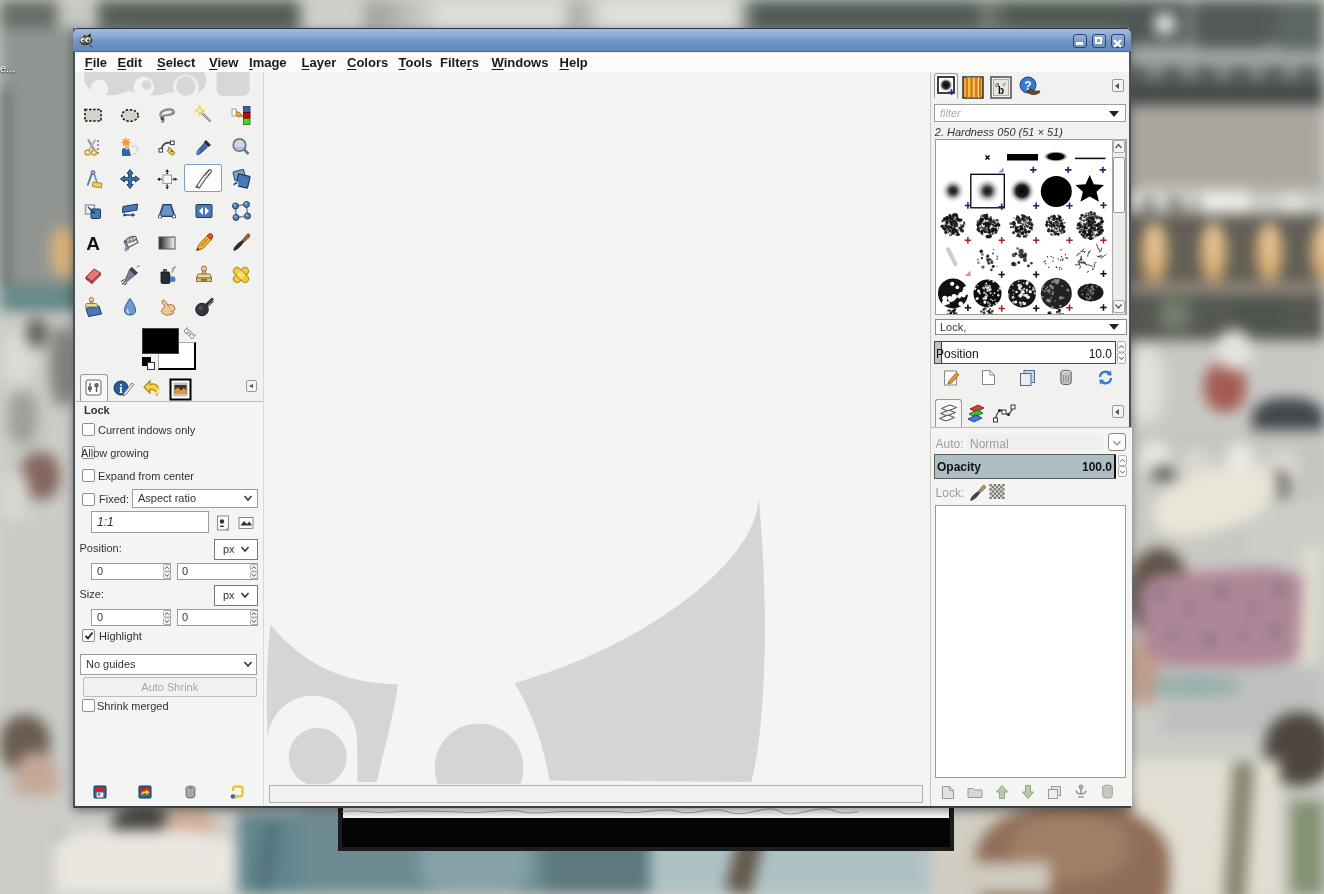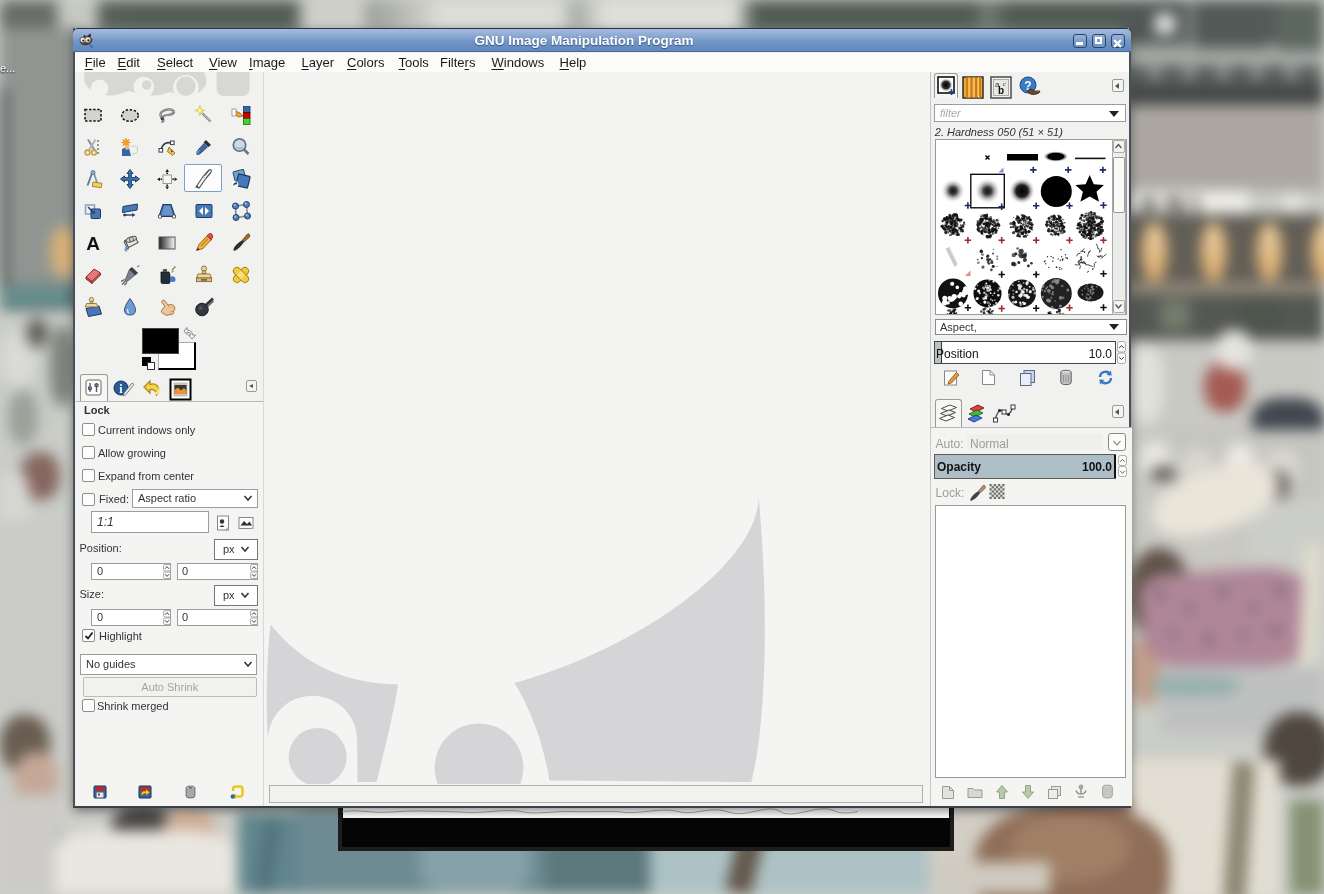--- a/index.html
+++ b/index.html
@@ -5,21 +5,21 @@
 .abs{position:absolute;}
 #bg{position:absolute;inset:0;filter:blur(7px) saturate(0.75);}
 #veil{position:absolute;inset:0;background:rgba(215,217,213,0.18);z-index:2;}
 #bg div{position:absolute;}
 #deskicon{position:absolute;left:0px;top:62px;color:#fff;font-size:11px;text-shadow:0 1px 2px #000;z-index:3;}
 #gimp{position:absolute;left:73px;top:28px;width:1058px;height:780px;z-index:5;background:#f0f0ee;border-left:2px solid #49505c;border-right:2px solid #49505c;border-bottom:2px solid #3a404a;box-shadow:0 3px 10px rgba(0,0,0,.45);}
 #titlebar{position:absolute;left:-2px;top:0;width:1058px;height:24px;border-radius:5px 5px 0 0;background:linear-gradient(#a6bcdd 0%,#85a3cf 40%,#7195c6 55%,#6089bd 100%);border-top:1px solid #25344e;border-bottom:1px solid #47699a;}
 #title{position:absolute;left:95px;right:131px;top:4px;text-align:center;color:#fff;font-size:13.5px;font-weight:bold;text-shadow:0 1px 1px rgba(20,40,70,.6);}
 .wbtn{position:absolute;top:5px;width:14px;height:14px;border:1.5px solid #27446e;border-radius:3px;background:rgba(255,255,255,0.08);}
 #menubar{position:absolute;left:0;top:25px;width:100%;height:20px;background:#fbfbfa;font-size:13px;color:#1a1a1a;}
-#menubar span{position:absolute;top:2px;}
+#menubar span{position:absolute;top:2px;font-weight:bold;}
 #menubar u{text-decoration-thickness:1px;text-underline-offset:2px;}
 #ldock{position:absolute;left:1px;top:44px;width:187px;height:734px;background:#f1f1ef;}
 #canvas{position:absolute;left:188px;top:44px;width:667px;height:734px;background:#f4f4f3;border-left:1px solid #d8d8d4;overflow:hidden;}
 #rdock{position:absolute;left:855px;top:44px;width:199px;height:734px;background:#f1f1ef;border-left:1px solid #c6c6c2;}
 #statusbar{position:absolute;left:5px;top:713px;width:654px;height:18px;background:#f1f1ef;border:1px solid #b2b2ad;}
 #blackwin{position:absolute;left:338px;top:806px;width:616px;height:45px;z-index:4;background:#050505;border:4px solid #1d1d1d;border-top:1px solid #8a8a84;}
 #bwwhite{position:absolute;left:1px;top:0px;width:606px;height:11px;background:#fdfdfd;}
 .fld{position:absolute;background:#fff;border:1px solid #9c9c98;}
 .lbl{position:absolute;font-size:11px;color:#2e3436;}
 .glbl{position:absolute;font-size:11px;color:#9d9d97;}
@@ -129,21 +129,20 @@
   <svg class="abs" style="left:5px;top:3px" width="17" height="17" viewBox="0 0 17 17">
         <path d="M2.5 10 Q1 5 5 5.5 L6.5 3 L8 5 L12.5 2 L12 5.5 Q15.5 7 13 10.5 L9 12.5 Q3.5 13.5 2.5 10Z" fill="#5a4a32" stroke="#26200f" stroke-width=".7"></path>
         <path d="M12.5 2 L12 5.5 L10 4.5Z" fill="#2e2618"></path>
         <circle cx="4.7" cy="8" r="2.4" fill="#fff" stroke="#555" stroke-width=".4"></circle>
         <circle cx="5.2" cy="8.5" r="1" fill="#222"></circle>
         <circle cx="9.8" cy="7.8" r="2.8" fill="#e8e4da" stroke="#555" stroke-width=".4"></circle>
         <circle cx="10.4" cy="8.4" r="1.1" fill="#222"></circle>
         <path d="M11.5 12.5 L14.5 15.5" stroke="#3a66a8" stroke-width="1.6"></path>
         <path d="M8 11.5 Q9.5 12.5 11 11.8" stroke="#2e2618" stroke-width=".7" fill="none"></path>
       </svg>
-  <div id="title">GNU Image Manipulation Program</div>
   <div class="wbtn" style="right:44px;">
         <div class="abs" style="left:2px;top:7px;width:7px;height:3px;background:#fff;"></div>
       </div>
   <div class="wbtn" style="right:25px;">
         <div class="abs" style="left:2px;top:2px;width:7px;height:7px;border:2px solid #fff;"></div>
       </div>
   <div class="wbtn" style="right:6px;"><svg width="11" height="11">
           <path d="M2 2 L9 9 M9 2 L2 9" stroke="#fff" stroke-width="2.4"></path>
         </svg></div>
  </div>
@@ -406,21 +405,21 @@
         <path d="M5.5 12 L9 9.5 L12 12.5 L15 10 L17.5 12.5 V16 H5.5Z" fill="#e8953a"></path>
       </svg>
   <div class="abs" style="left:170px;top:308px;width:11px;height:12px;border:1px solid #999;border-radius:2px;background:#f4f4f2;"></div>
   <div class="abs" style="left:172.5px;top:311.5px;width:0;height:0;border-top:2.8px solid transparent;border-bottom:2.8px solid transparent;border-right:4px solid #555;"></div>
   <div class="abs" style="left:0;top:329px;width:187px;height:1px;background:#b8b8b4;"></div>
   <div class="abs" style="left:0;top:330px;width:187px;height:404px;background:#f4f4f2;"></div>
   <div class="lbl" style="left:8px;top:332px;font-weight:bold;">Lock</div>
   <div class="cb" style="left:5.5px;top:351px;"></div>
       <div class="lbl" style="left:22px;top:351.5px;">Current indows only</div>
   <div class="cb" style="left:5.5px;top:374px;"></div>
-      <div class="lbl" style="left:22px;top:374.5px;">Allow growing</div>
+      <div class="lbl" style="left:5px;top:374.5px;">Allow growing</div>
   <div class="cb" style="left:5.5px;top:397px;"></div>
       <div class="lbl" style="left:22px;top:397.5px;">Expand from center</div>
   <div class="cb" style="left:5.5px;top:420.5px;"></div>
       <div class="lbl" style="left:23px;top:421px;">Fixed:</div>
   <div class="fld" style="left:56.4px;top:416.5px;width:125.6px;height:19px;"></div>
       <div class="lbl" style="left:62px;top:419.5px;">Aspect ratio</div>
       <svg class="abs" style="left:166px;top:420px" width="12" height="12" viewBox="0 0 12 12">
         <path d="M2.5 4 L6 8 L9.5 4" fill="none" stroke="#333" stroke-width="1.5"></path>
       </svg>
       <div class="abs" style="left:162px;top:418.5px;width:1px;height:15px;"></div>
@@ -1927,21 +1926,21 @@
 <div class="abs" style="left:181.7px;top:68px;width:12px;height:13px;background:#f4f4f2;border:1px solid #aaa;border-radius:2px;"></div>
 <svg class="abs" style="left:183px;top:71px" width="9" height="7">
         <path d="M1.5 5 L4.5 1.5 L7.5 5" fill="none" stroke="#555" stroke-width="1.3"></path>
       </svg>
 <div class="abs" style="left:181.7px;top:85px;width:12px;height:56px;background:#fafaf8;border:1px solid #999;border-radius:2px;"></div>
 <div class="abs" style="left:181.7px;top:228px;width:12px;height:13px;background:#f4f4f2;border:1px solid #aaa;border-radius:2px;"></div>
 <svg class="abs" style="left:183px;top:231px" width="9" height="7">
         <path d="M1.5 1.5 L4.5 5 L7.5 1.5" fill="none" stroke="#555" stroke-width="1.3"></path>
       </svg>
   <div class="fld" style="left:3.7px;top:246.5px;width:192px;height:16.5px;border-color:#8a8a86;"></div>
-      <div class="abs" style="left:9px;top:248.5px;font-size:11px;color:#2e3436;">Aspect,</div>
+      <div class="abs" style="left:9px;top:248.5px;font-size:11px;color:#2e3436;">Lock,</div>
       <div class="abs" style="left:178px;top:252px;width:0;height:0;border-left:5px solid transparent;border-right:5px solid transparent;border-top:6px solid #222;"></div>
   <div class="abs" style="left:3px;top:269.3px;width:182.4px;height:22.9px;background:#fff;border:1px solid #444;"></div>
 <div class="abs" style="left:4px;top:270.3px;width:5.5px;height:20.9px;background:#b9c2c9;"></div>
 <div class="abs" style="left:9.5px;top:270.3px;width:1.5px;height:20.9px;background:#333;"></div>
 <div class="abs" style="left:5px;top:274.5px;font-size:12px;color:#111;">Position</div>
 <div class="abs" style="left:150px;top:274.5px;width:31px;text-align:right;font-size:12px;color:#111;">10.0</div>
 <div class="abs" style="left:186.4px;top:269.3px;width:9px;height:22.9px;"><svg width="9" height="23" viewBox="0 0 9 23">
           <rect x="0.5" y="0.5" width="8" height="10.5" rx="2" fill="#fbfbfa" stroke="#999" stroke-width=".8"></rect>
           <rect x="0.5" y="12" width="8" height="10.5" rx="2" fill="#fbfbfa" stroke="#999" stroke-width=".8"></rect>
           <path d="M2.2 7 L4.5 4.5 L6.8 7" fill="none" stroke="#444" stroke-width="1"></path>

